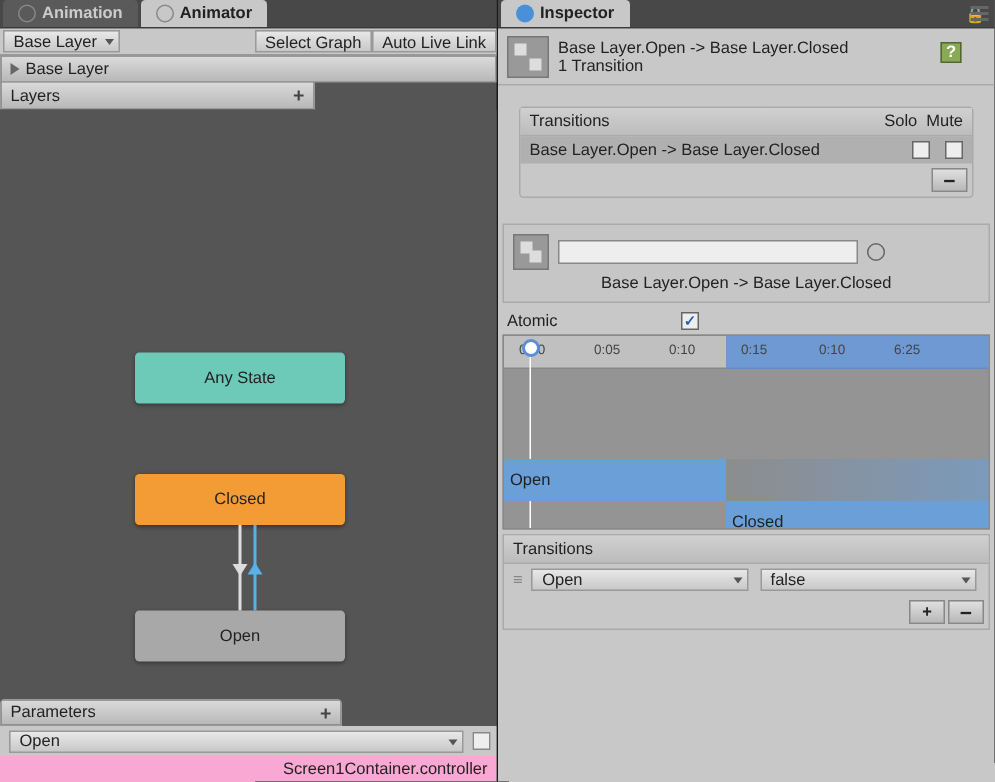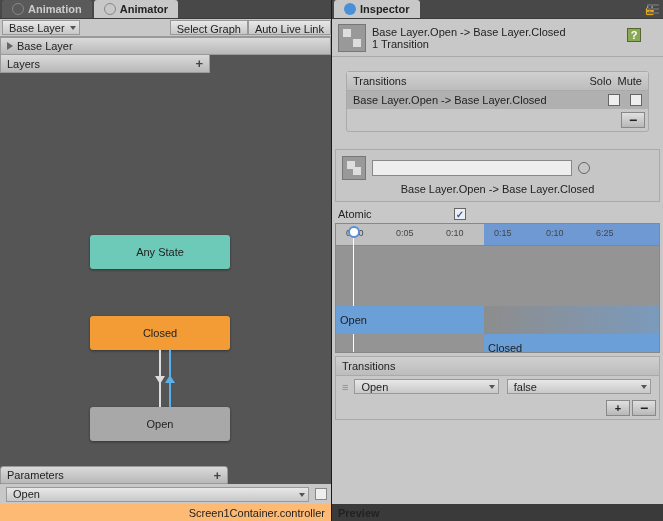--- a/index.html
+++ b/index.html
@@ -28,21 +28,21 @@
 .node.op{background:#a8a8a8;top:334px;left:90px}
 .arrow{position:absolute;left:159px;top:277px;width:2px;height:57px;background:#ddd}
 .arrow::after{content:'';position:absolute;left:-4px;top:26px;border:5px solid transparent;border-top:8px solid #ddd}
 .arrow2{position:absolute;left:169px;top:277px;width:2px;height:57px;background:#5ab0e8}
 .arrow2::after{content:'';position:absolute;left:-4px;top:20px;border:5px solid transparent;border-bottom:8px solid #5ab0e8}
 .params{position:absolute;bottom:17px;left:0;right:0}
 .params .hdr{border-radius:3px 3px 0 0;width:228px}
 .prow{background:#c8c8c8;height:20px;display:flex;align-items:center;padding:0 4px;gap:4px}
 .prow .dd{flex:1}
 .chk{width:12px;height:12px;background:#eee;border:1px solid #888}
-.status{position:absolute;bottom:0;left:0;right:0;height:17px;background:#fdba74;display:flex;align-items:center;justify-content:flex-end;padding:0 6px;font-size:10px;color:#444}
+.status{position:absolute;bottom:0;left:0;right:0;height:17px;background:#f9a8d4;display:flex;align-items:center;justify-content:flex-end;padding:0 6px;font-size:10px;color:#444}
 .rbody{flex:1;background:#c8c8c8;display:flex;flex-direction:column;position:relative}
 .ihdr{height:38px;display:flex;align-items:center;padding:4px 6px;gap:6px;border-bottom:1px solid #aaa}
 .ti{width:28px;height:28px;background:#999;border:1px solid #777;position:relative}
 .ti::before{content:'';position:absolute;left:4px;top:4px;width:8px;height:8px;background:#ddd}
 .ti::after{content:'';position:absolute;right:4px;bottom:4px;width:8px;height:8px;background:#ddd}
 .sect{background:#c8c8c8;border:1px solid #aaa;margin:14px;border-radius:3px}
 .shdr{display:flex;padding:3px 6px;background:linear-gradient(#d0d0d0,#bcbcbc);border-bottom:1px solid #aaa}
 .srow{display:flex;padding:3px 6px;align-items:center;gap:4px}
 .tpanel{margin:3px;border:1px solid #aaa;padding:6px;background:#c6c6c6;display:flex;flex-direction:column;align-items:center;gap:3px}
 .tpanel input{width:200px;height:16px;background:#eee;border:1px solid #888}
@@ -218,17 +218,14 @@
           </div>
       </div>
       <div class="btnrow">
         <div class="sbtn">+</div>
         <div class="sbtn">
             <span class="minus">−</span>
           </div>
       </div>
     </div>
     <div style="flex:1"></div>
-    <div class="preview">
-        <span>Preview</span>
-      </div>
   </div>
 </div>
 
 </body></html>

